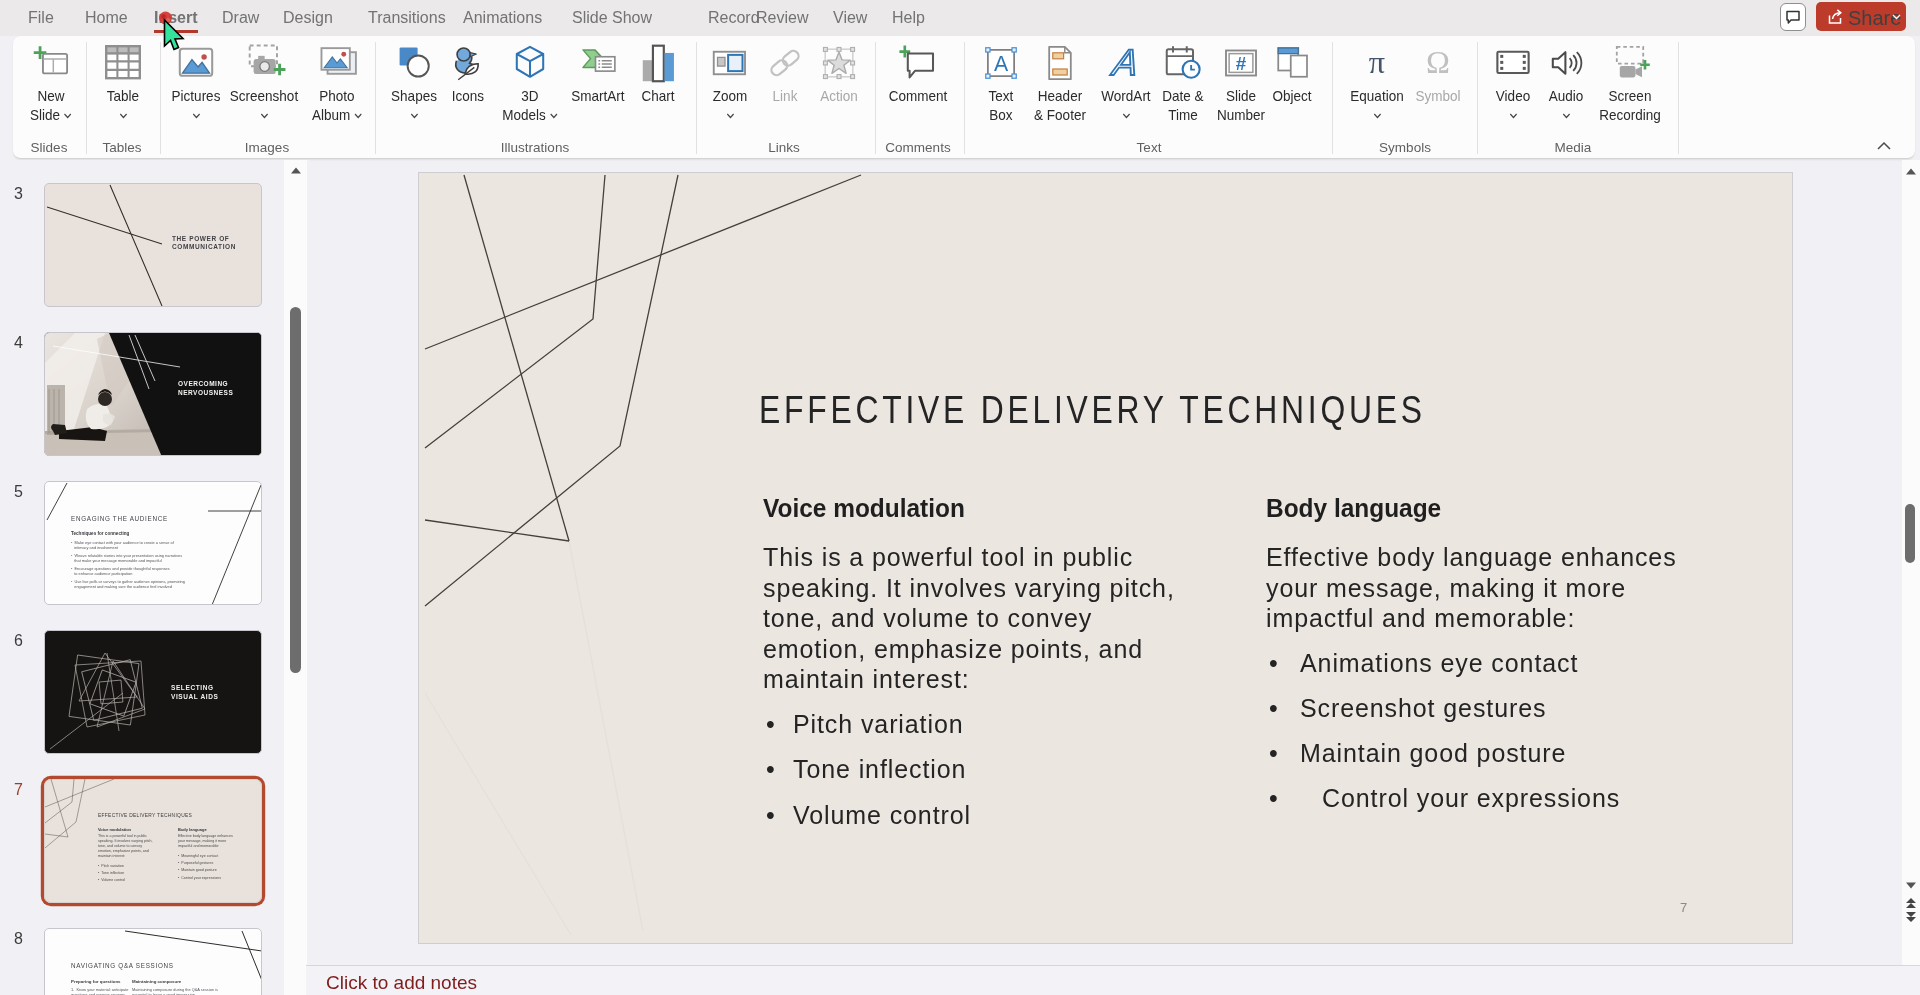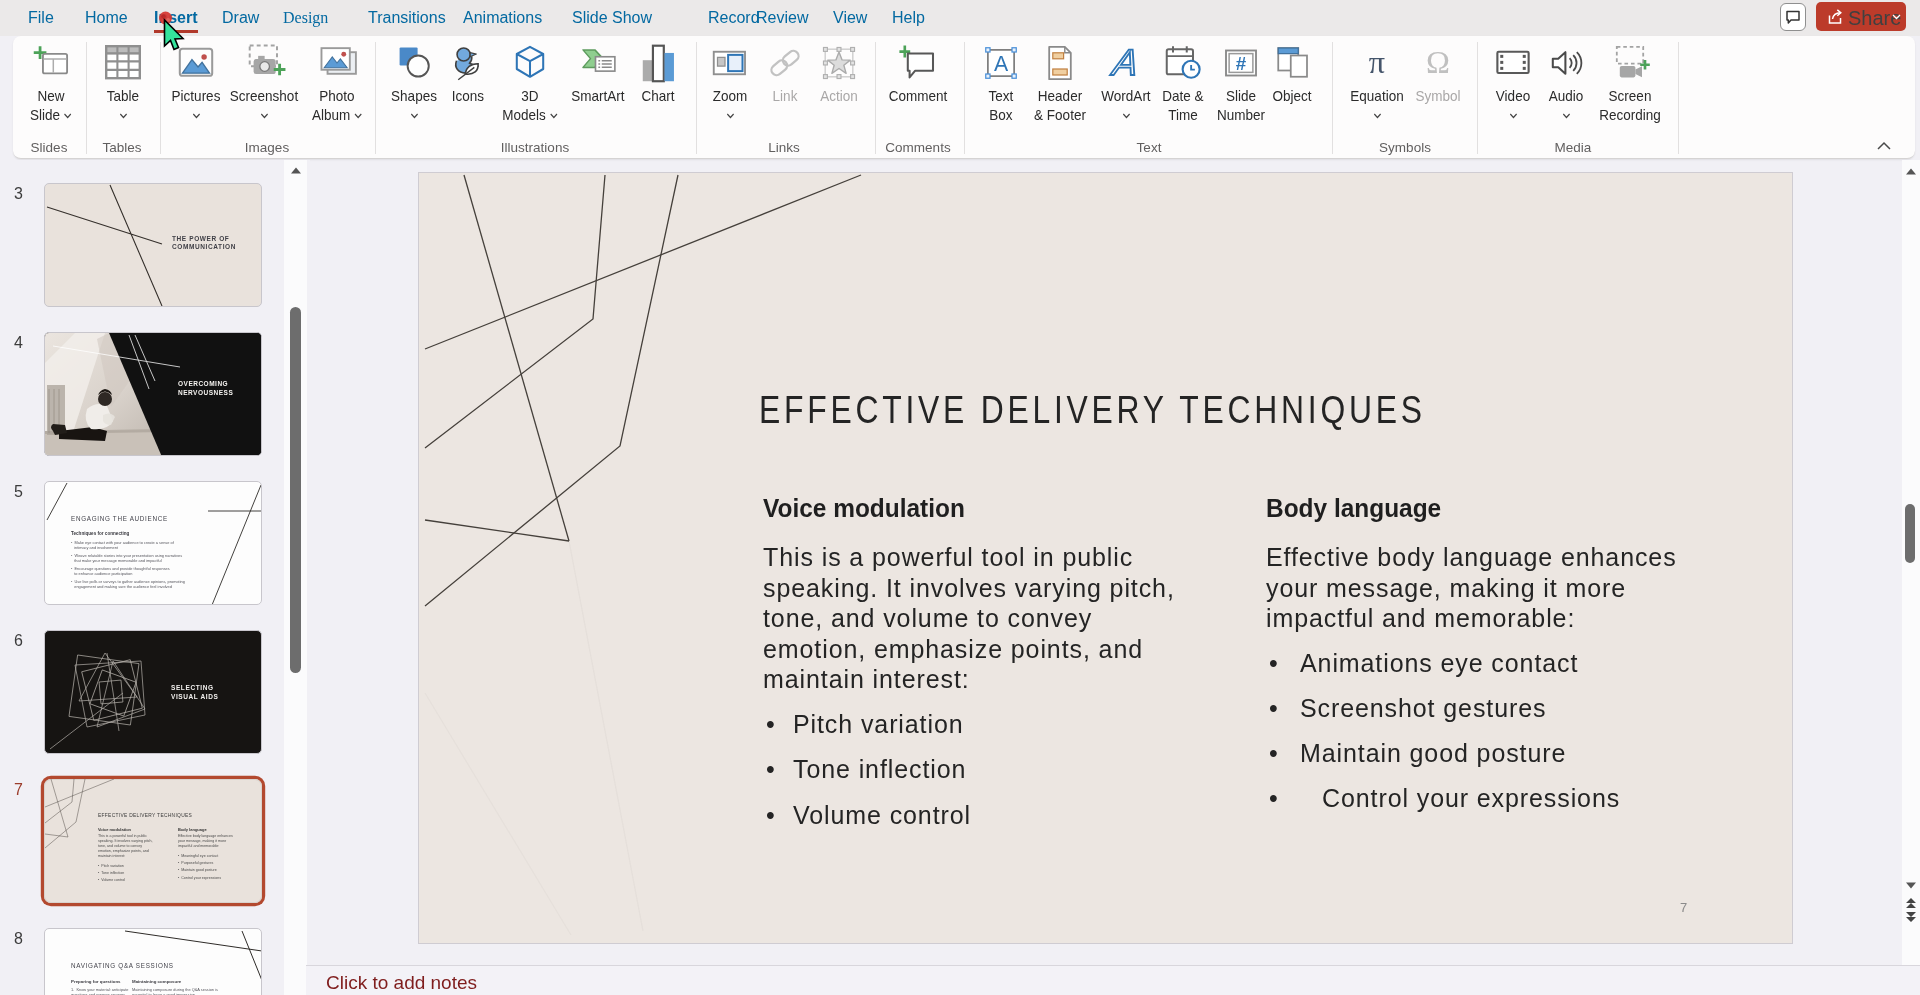--- a/index.html
+++ b/index.html
@@ -1,21 +1,21 @@
 <!DOCTYPE html>
 <html><head>
 <meta charset="utf-8">
 <style>
   html,body{margin:0;padding:0;}
   body{width:1920px;height:995px;overflow:hidden;position:relative;
        font-family:"Liberation Sans", sans-serif;background:#f1f0f5;-webkit-font-smoothing:antialiased;}
   .abs{position:absolute;}
   
   #menubar{position:absolute;left:0;top:0;width:1920px;height:36px;background:#ebe9e9;}
-  .mi{position:absolute;top:9px;font-size:16px;color:#0369a1;white-space:nowrap;}
+  .mi{position:absolute;top:9px;font-size:16px;color:#737373;white-space:nowrap;}
   
   #ribbon{position:absolute;left:13px;top:36px;width:1902px;height:122px;background:#fdfcfc;
           border-radius:8px;border-bottom:1px solid #d5d3d3;box-shadow:0 1px 2px rgba(0,0,0,.08);}
   .rsep{position:absolute;top:6px;height:112px;width:1px;background:#e2e0e0;}
   .rbtn{position:absolute;top:44px;width:90px;text-align:center;}
   .rbtn .ric{height:36px;display:flex;align-items:flex-end;justify-content:center;}
   .rlab{font-size:15px;line-height:19px;color:#2b2b2b;margin-top:6px;transform:scaleX(0.9);transform-origin:center top;}
   .rlab.gray{color:#a9a7a7;}
   .glab{position:absolute;top:140px;font-size:13.5px;color:#615f5f;text-align:right;white-space:nowrap;transform:translateX(-50%);}
   .chev{display:inline-block;vertical-align:middle;}
@@ -32,21 +32,21 @@
   #notes div{position:absolute;left:20px;top:6px;font-size:19px;color:#7f1d1d;}
 </style>
 </head>
 <body>
 
 <div id="menubar">
   <span class="mi" style="left:28px;">File</span>
   <span class="mi" style="left:85px;">Home</span>
   <span class="mi" style="left:154px;font-weight:bold;">Insert</span>
   <span class="mi" style="left:222px;">Draw</span>
-  <span class="mi" style="left:283px;font-family:Liberation Serif, serif;">Design</span>
+  <span class="mi" style="left:283px;">Design</span>
   <span class="mi" style="left:360px;margin-left:8px;">Transitions</span>
   <span class="mi" style="left:463px;">Animations</span>
   <span class="mi" style="left:572px;">Slide Show</span>
   <span class="mi" style="left:708px;text-align:center;">Record</span>
   <span class="mi" style="left:756px;">Review</span>
   <span class="mi" style="left:833px;">View</span>
   <span class="mi" style="left:892px;">Help</span>
   <div class="abs" style="left:154px;top:30px;width:44px;height:3px;background:#b1392b;"></div>
   <div class="abs" style="left:1780px;top:3px;width:26px;height:28px;background:#fff;border:1px solid #8f8f8f;border-radius:6px;box-sizing:border-box;"></div>
   <svg class="abs" style="left:1785px;top:9px;" width="16" height="16" viewBox="0 0 16 16">

